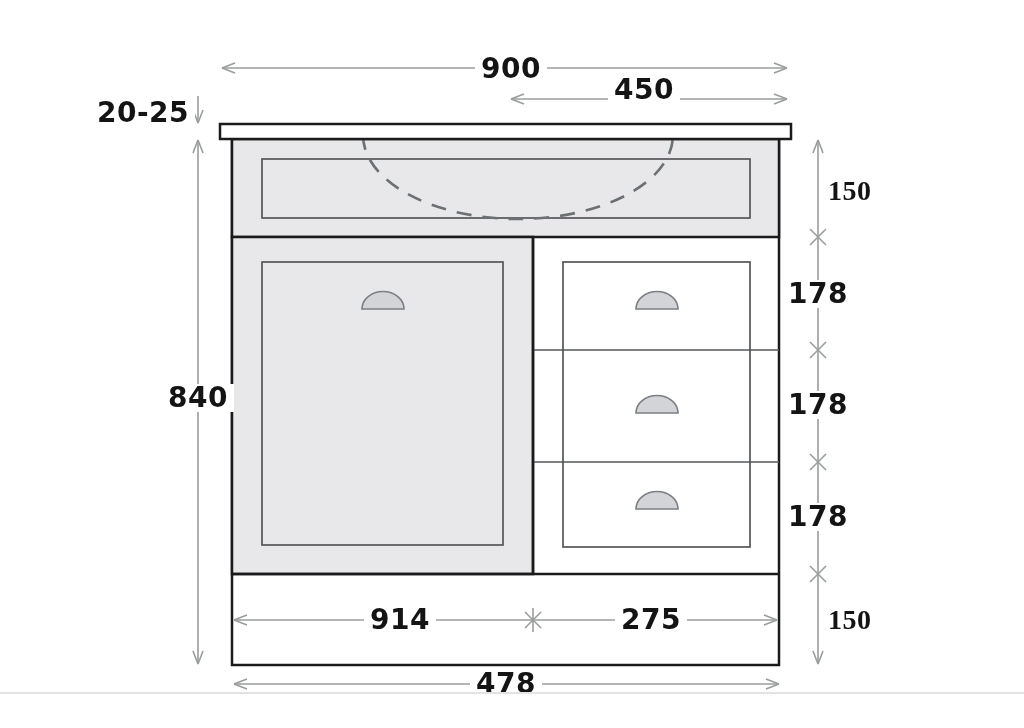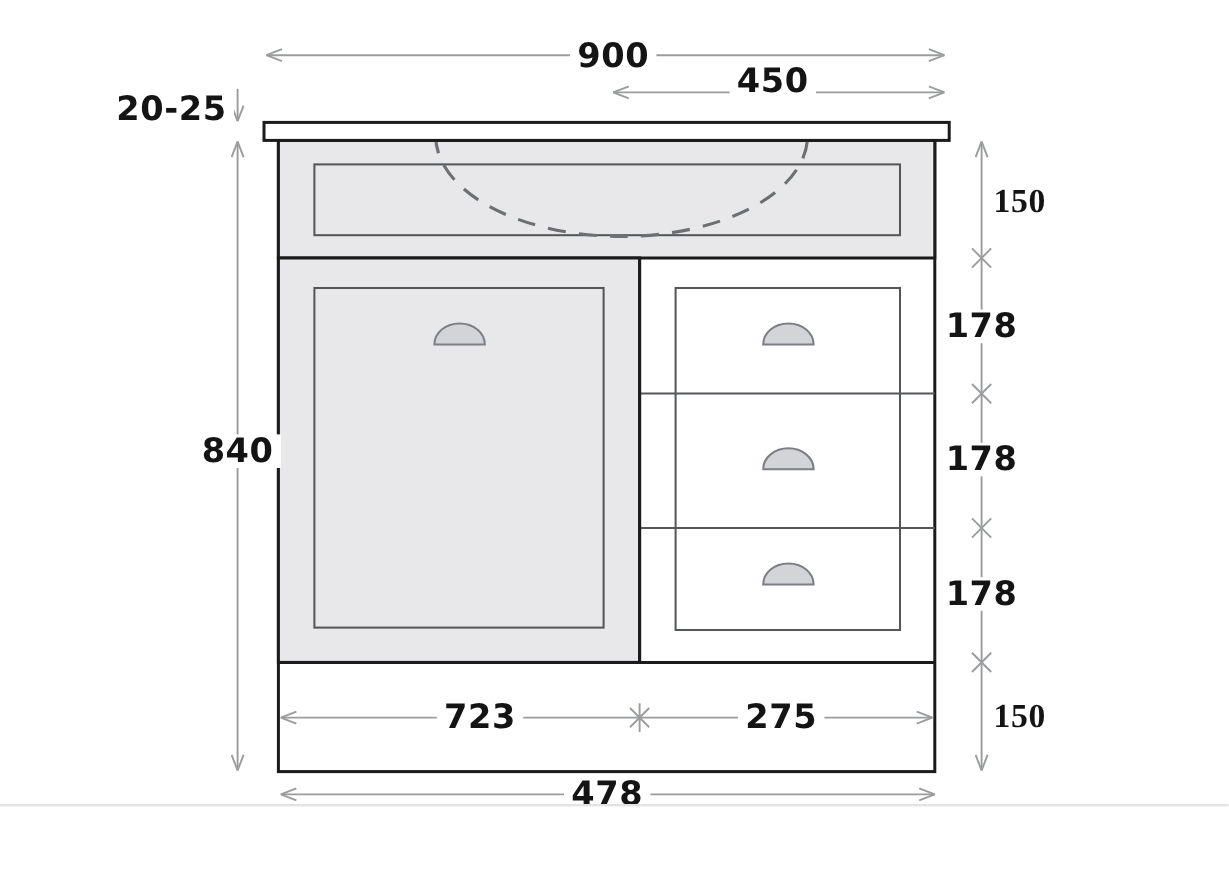--- a/index.html
+++ b/index.html
@@ -1,17 +1,17 @@
 <!DOCTYPE html>
 <html><head>
 <meta charset="utf-8">
 <style>
   html,body{margin:0;padding:0;background:#fff;}
   .canvas{position:relative;width:1024px;height:673px;background:#ffffff;overflow:hidden;
-          font-family:"DejaVu Sans",sans-serif;}
+          font-family:"DejaVu Sans",sans-serif;margin-top:22px;}
   svg{position:absolute;left:0;top:0;}
   .lbl{position:absolute;transform:translate(-50%,-50%);
        font-family:"DejaVu Sans",sans-serif;font-weight:700;font-size:28px;
        line-height:1;letter-spacing:.5px;color:#141414;background:#ffffff;
        padding:0 6px;white-space:nowrap;}
   .lbl.side{transform:translate(0,-50%);padding:0 2px;background:transparent;font-family:Liberation Serif, serif;}
   .baseline{position:absolute;left:0;right:0;bottom:1px;height:2px;background:#e3e3e5;}
 </style>
 </head>
 <body>
@@ -105,18 +105,18 @@
 
   <div class="lbl" style="left:511px;top:47px">900</div>
   <div class="lbl" style="left:644px;top:68px">450</div>
   <div class="lbl" style="left:143px;top:91px">20-25</div>
   <div class="lbl" style="left:198px;top:376px">840</div>
   <div class="lbl side" style="left:826px;top:169px">150</div>
   <div class="lbl" style="left:818px;top:272px">178</div>
   <div class="lbl" style="left:818px;top:383px">178</div>
   <div class="lbl" style="left:818px;top:495px">178</div>
   <div class="lbl side" style="left:826px;top:598px">150</div>
-  <div class="lbl" style="left:400px;top:598px">723</div>
+  <div class="lbl" style="left:400px;top:598px">914</div>
   <div class="lbl" style="left:651px;top:598px">275</div>
   <div class="lbl" style="left:506px;top:662px">478</div>
 
   <div class="baseline"></div>
 </div>
 
 </body></html>

